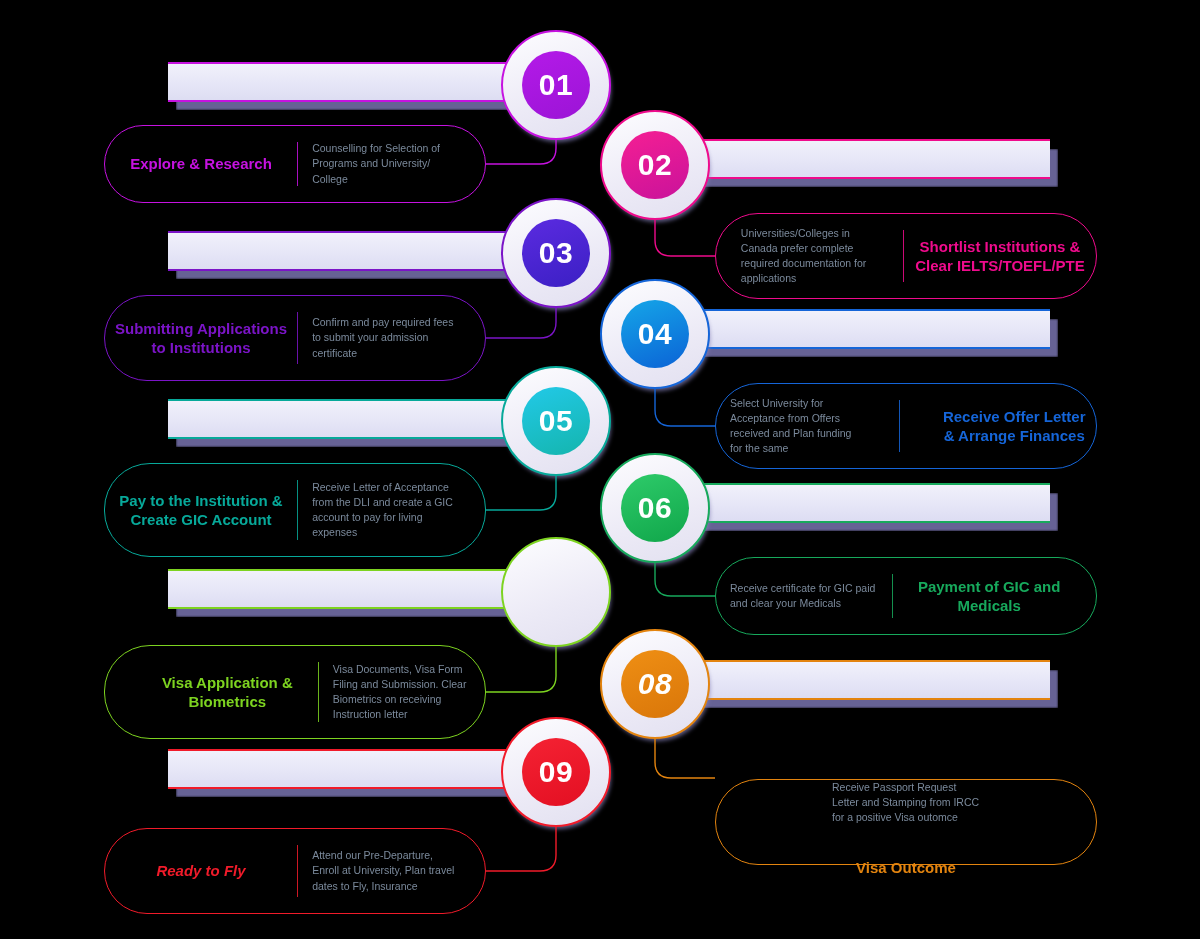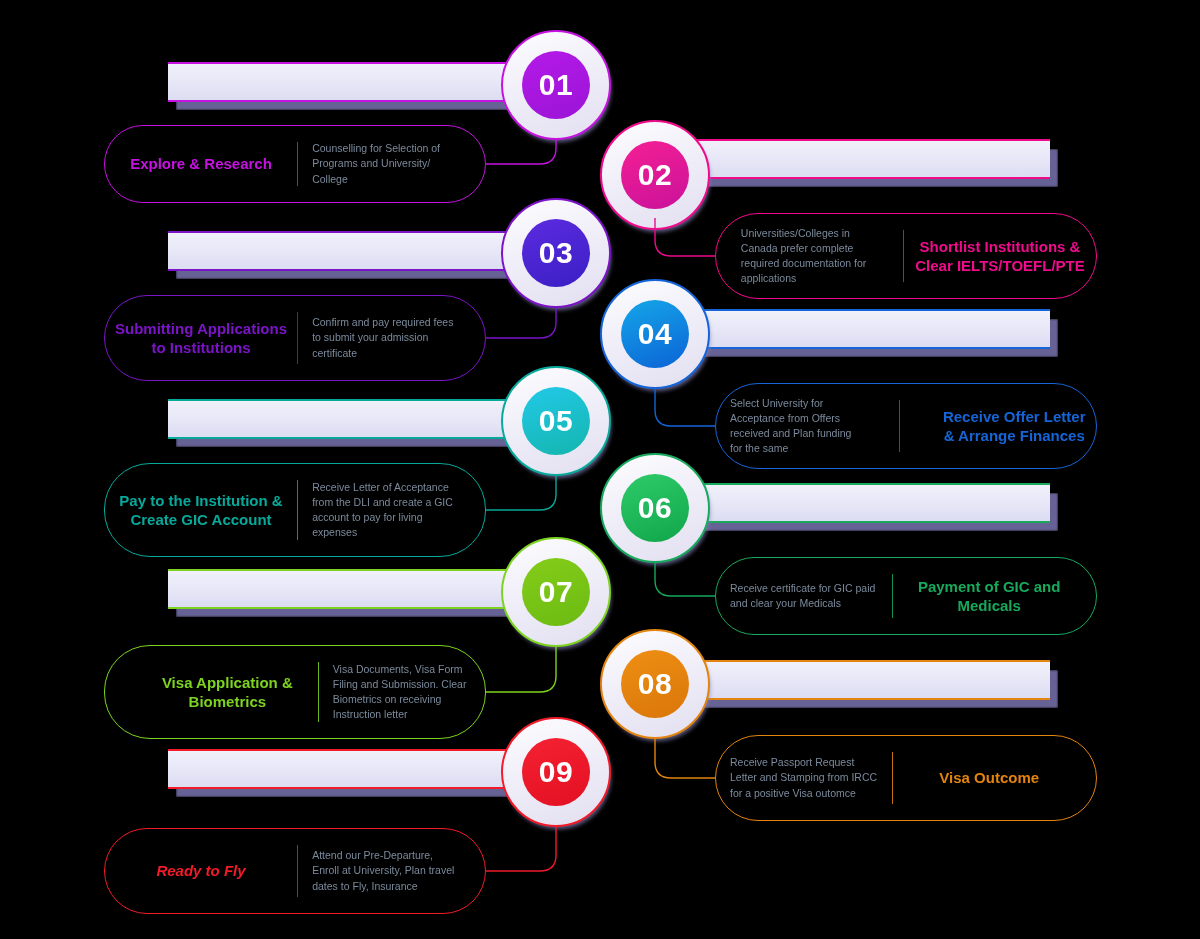--- a/index.html
+++ b/index.html
@@ -95,21 +95,21 @@
         <path d="M 76 0 L 76 10 Q 76 26 60 26 L 6 26" fill="none" stroke="#c612e0" stroke-width="1.4"></path>
       </svg>
     </div>
     <div class="bar right" style="left: 632px; top: 139px; width: 418px;">
       <div class="shadow"></div>
       <div class="body">
         <div class="edge-t" style="background: rgb(239, 11, 140);"></div>
         <div class="edge-b" style="background: rgb(239, 11, 140);"></div>
       </div>
     </div>
-    <div class="node" style="left: 600px; top: 120px; --ac: #ef0b8c; --c1: #f51f93; --c2: #c9129b;">
+    <div class="node" style="left: 600px; top: 110px; --ac: #ef0b8c; --c1: #f51f93; --c2: #c9129b;">
       <div class="halo"></div>
       <div class="ring"></div>
       <div class="disc">
         <span class="num">02</span>
       </div>
     </div>
     <div class="pill" style="left: 715px; top: 213px; width: 382px; height: 86px; justify-content: flex-end; --ac: #ef0b8c;">
       <div class="cell desc" style="width: 176px; padding: 0px 14px; display: block;">Universities/Colleges in Canada prefer complete required documentation for applications</div>
       <div class="divider"></div>
       <div class="cell title" style="width: 192px; padding: 0px 10px;">Shortlist Institutions &amp; Clear IELTS/TOEFL/PTE</div>
@@ -218,49 +218,46 @@
     <div class="bar left" style="left: 168px; top: 569px; width: 400px;">
       <div class="shadow"></div>
       <div class="body">
         <div class="edge-t" style="background: rgb(125, 211, 32);"></div>
         <div class="edge-b" style="background: rgb(125, 211, 32);"></div>
       </div>
     </div>
     <div class="node" style="left: 501px; top: 537px; --ac: #7dd320; --c1: #84cc1a; --c2: #6cbb12;">
       <div class="halo"></div>
       <div class="ring"></div>
-      <div class="disc">
-        <span class="num">07</span>
-      </div>
     </div>
     <div class="pill" style="left: 104px; top: 645px; width: 382px; height: 94px; --ac: #7dd320;">
       <div class="cell title" style="width: 192px; padding: 0px 10px; margin-left: 32px;">Visa Application &amp; Biometrics</div>
       <div class="divider"></div>
       <div class="cell desc" style="width: 176px; padding: 0px 14px; display: block;">Visa Documents, Visa Form Filing and Submission. Clear Biometrics on receiving Instruction letter</div>
     </div>
     <div class="conn" style="left: 480px; top: 645px; width: 82px; height: 59px;">
       <svg width="82" height="59">
         <path d="M 76 0 L 76 31 Q 76 47 60 47 L 6 47" fill="none" stroke="#7dd320" stroke-width="1.4"></path>
       </svg>
     </div>
     <div class="bar right" style="left: 632px; top: 660px; width: 418px;">
       <div class="shadow"></div>
       <div class="body">
         <div class="edge-t" style="background: rgb(227, 132, 15);"></div>
         <div class="edge-b" style="background: rgb(227, 132, 15);"></div>
       </div>
     </div>
-    <div class="node" style="left: 600px; top: 629px; --ac: #e3840f; --c1: #ef8f14; --c2: #d97609;">
+    <div class="node" style="left: 600px; top: 629px; font-style: italic; --ac: #e3840f; --c1: #ef8f14; --c2: #d97609;">
       <div class="halo"></div>
       <div class="ring"></div>
       <div class="disc">
         <span class="num">08</span>
       </div>
     </div>
-    <div class="pill" style="left: 715px; top: 735px; width: 382px; height: 86px; --ac: #e3840f;">
+    <div class="pill" style="left: 715px; top: 779px; width: 382px; height: 86px; flex-direction: column; --ac: #e3840f;">
       <div class="cell desc" style="width: 176px; padding: 0px 14px; display: block;">Receive Passport Request Letter and Stamping from IRCC for a positive Visa outomce</div>
       <div class="divider"></div>
       <div class="cell title" style="width: 192px; padding: 0px 10px;">Visa Outcome</div>
     </div>
     <div class="conn" style="left: 649px; top: 737px; width: 72px; height: 53px;">
       <svg width="72" height="53">
         <path d="M 6 0 L 6 25 Q 6 41 22 41 L 66 41" fill="none" stroke="#e3840f" stroke-width="1.4"></path>
       </svg>
     </div>
     <div class="bar left" style="left: 168px; top: 749px; width: 400px;">

